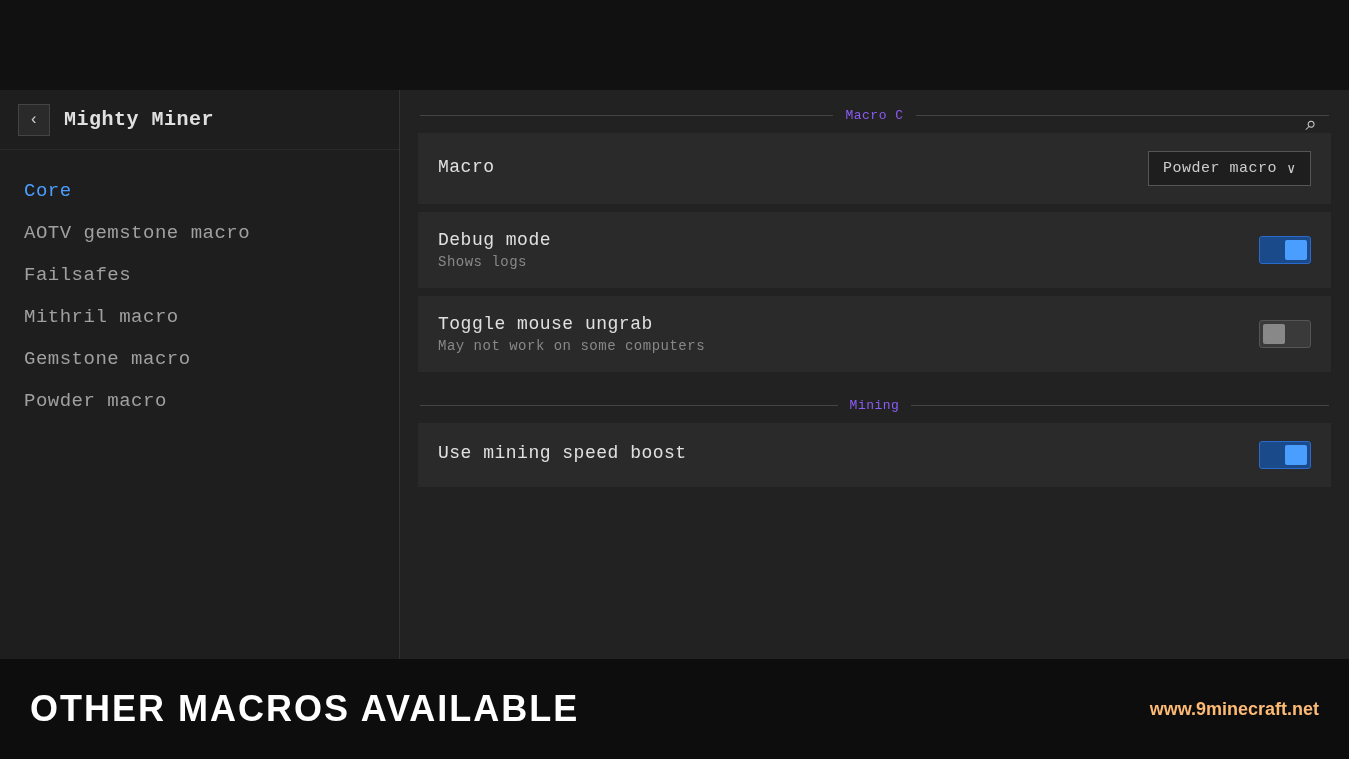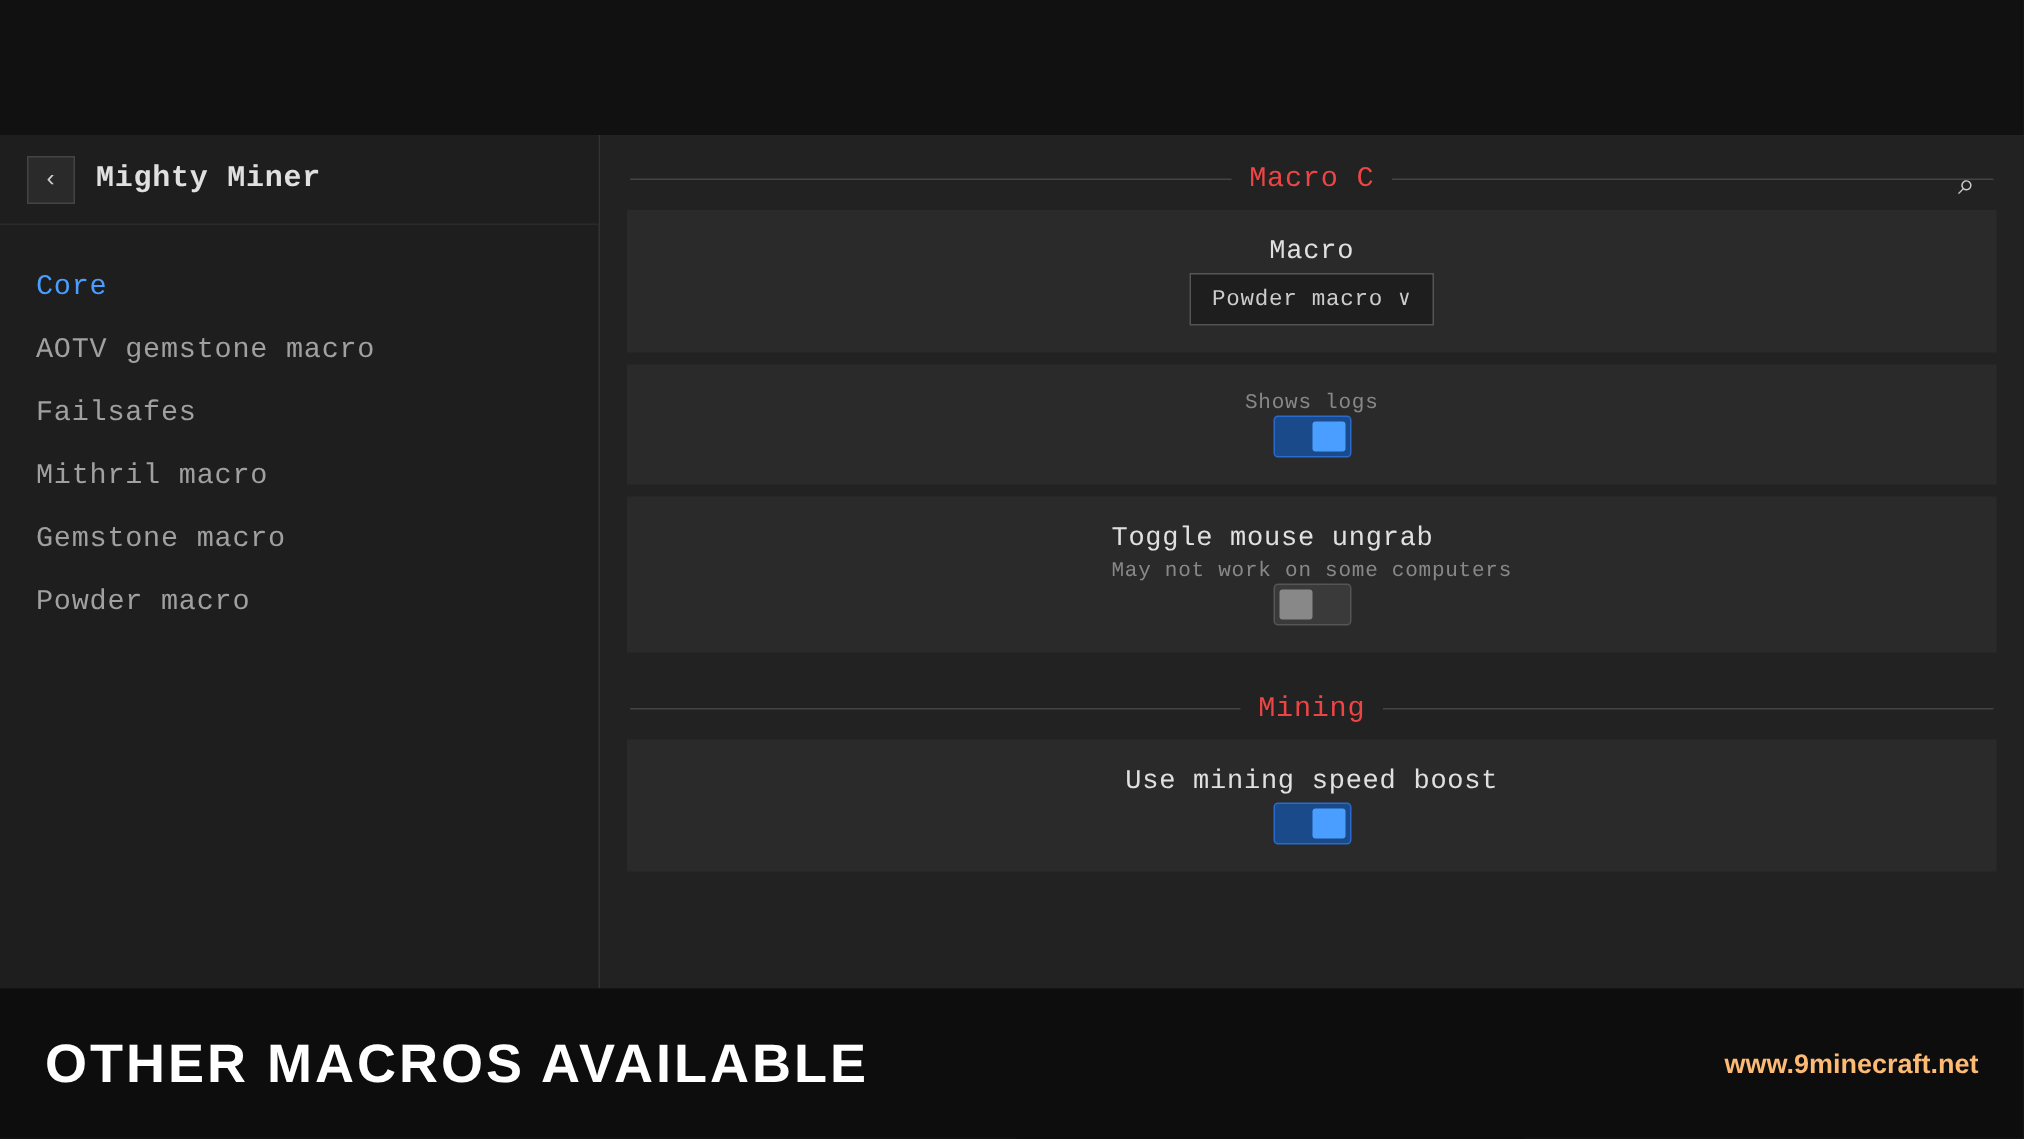--- a/index.html
+++ b/index.html
@@ -127,22 +127,22 @@
       display: flex;
       align-items: center;
       justify-content: center;
     }
 
     
     .section-divider {
       display: flex;
       align-items: center;
       padding: 18px 20px 10px;
-      color: #ef4444;
-      font-size: 19px;
+      color: #8b5cf6;
+      font-size: 13px;
     }
 
     .section-divider::before,
     .section-divider::after {
       content: '';
       flex: 1;
       height: 1px;
       background: #444;
     }
 
@@ -156,21 +156,20 @@
 
     
     .setting-row {
       margin: 0 18px 8px;
       background: #2a2a2a;
       padding: 18px 20px;
       display: flex;
       align-items: center;
       justify-content: space-between;
       min-height: 64px;
-      flex-direction: column;
     }
 
     .setting-info {
       flex: 1;
     }
 
     .setting-title {
       color: #e0e0e0;
       font-size: 18px;
       font-weight: normal;
@@ -314,20 +313,21 @@
       <div class="dropdown-container">
         <div class="dropdown mc-font">
           <span>Powder macro</span>
           <span class="dropdown-arrow">∨</span>
         </div>
       </div>
     </div>
 
     <div class="setting-row">
       <div class="setting-info">
+        <div class="setting-title mc-font">Debug mode</div>
         <div class="setting-desc mc-font">Shows logs</div>
       </div>
       <div class="toggle-switch on">
         <div class="toggle-knob"></div>
       </div>
     </div>
 
     <div class="setting-row">
       <div class="setting-info">
         <div class="setting-title mc-font">Toggle mouse ungrab</div>

